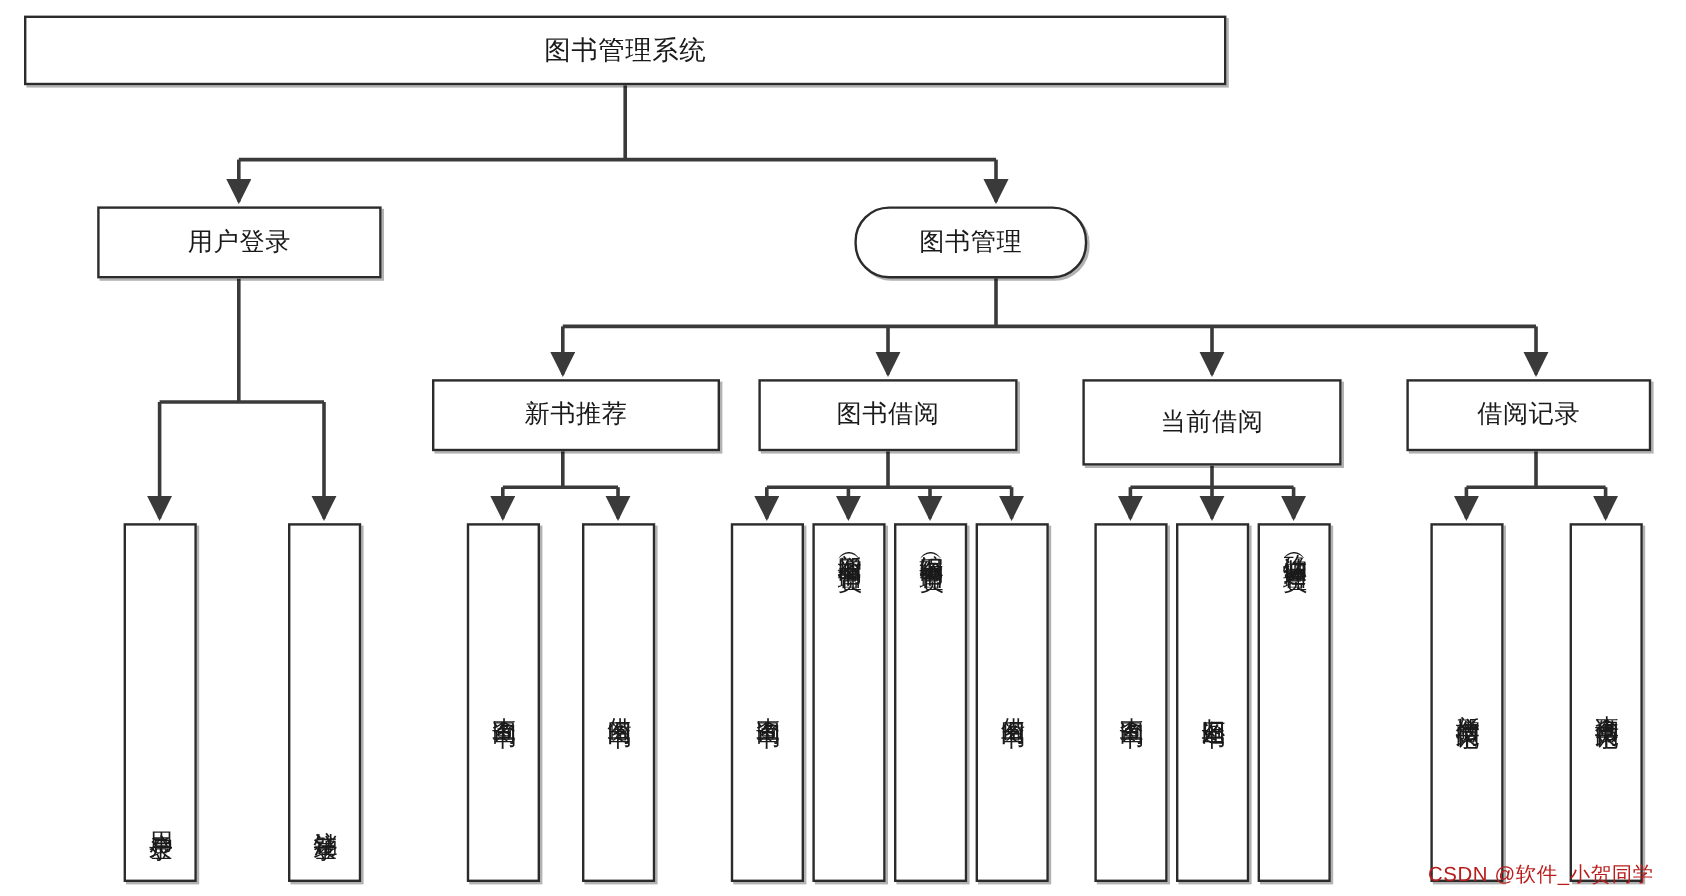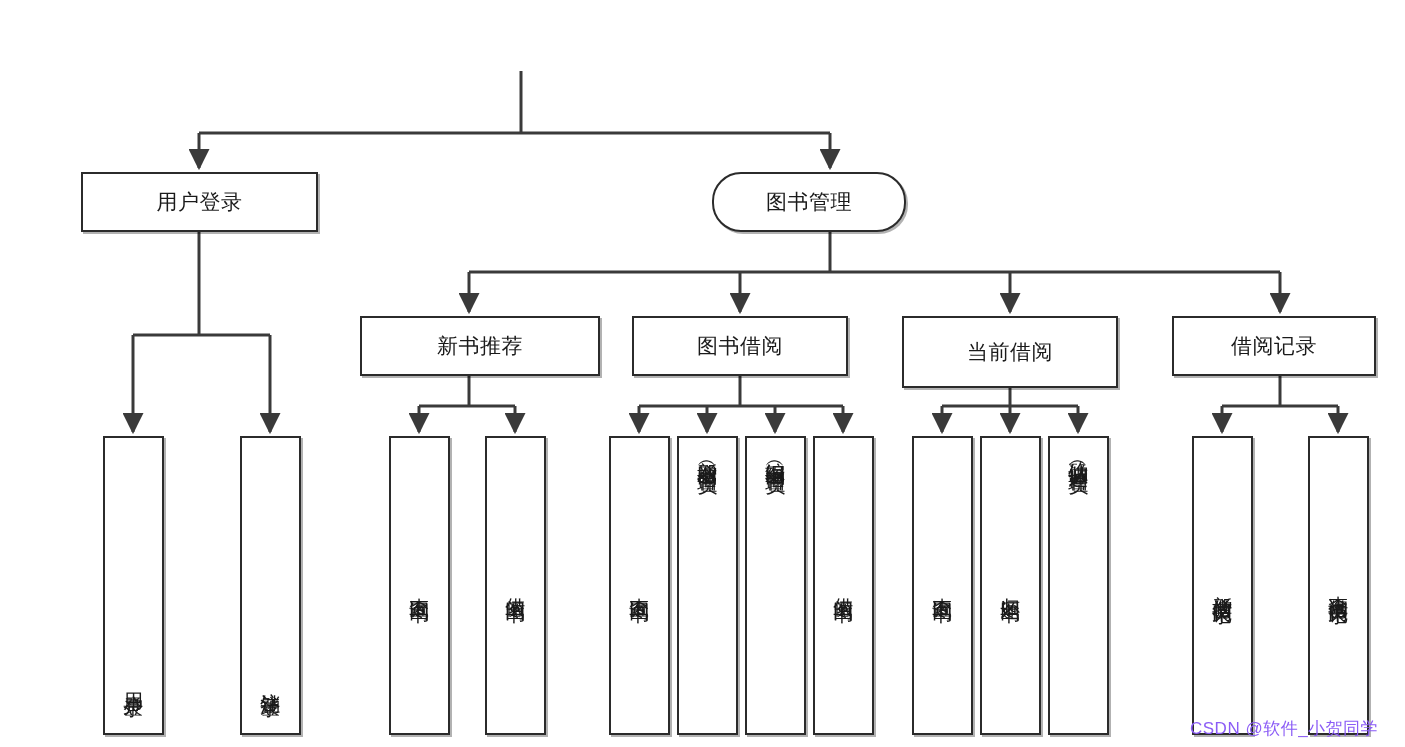--- a/index.html
+++ b/index.html
@@ -59,21 +59,21 @@
     letter-spacing: 2px;
     white-space: nowrap;
     display: block;
   }
   .node.leaf.anchor-bottom { align-items: flex-end; }
   .node.leaf.anchor-middle { align-items: center; }
   .node.leaf.anchor-top    { align-items: flex-start; }
   .watermark {
     position: absolute;
     font-size: 17px;
-    color: #8b5cf6;
+    color: #b91c1c;
     white-space: nowrap;
     letter-spacing: 0.5px;
   }
 </style>
 </head>
 <body>
 
 <div id="canvas">
 
   <svg class="wires" viewBox="0 0 1405 747" xmlns="http://www.w3.org/2000/svg">
@@ -122,20 +122,23 @@
       <path d="M 1010 406 L 1010 432" marker-end="url(#arrow)"></path>
       <path d="M 1078 406 L 1078 432" marker-end="url(#arrow)"></path>
 
       <path d="M 1280 376 L 1280 406"></path>
       <path d="M 1222 406 L 1338 406"></path>
       <path d="M 1222 406 L 1222 432" marker-end="url(#arrow)"></path>
       <path d="M 1338 406 L 1338 432" marker-end="url(#arrow)"></path>
     </g>
   </svg>
 
+  <div class="node root" style="left:20px; top:13px; width:1002px; height:58px;">
+    <span class="node-label">图书管理系统</span>
+  </div>
 
   <div class="node level2" style="left:81px; top:172px; width:237px; height:60px;">
     <span class="node-label">用户登录</span>
   </div>
 
   <div class="node level2" style="left:712px; top:172px; width:194px; height:60px;border-radius:29px;">
     <span class="node-label">图书管理</span>
   </div>
 
   <div class="node level3" style="left:360px; top:316px; width:240px; height:60px;">

